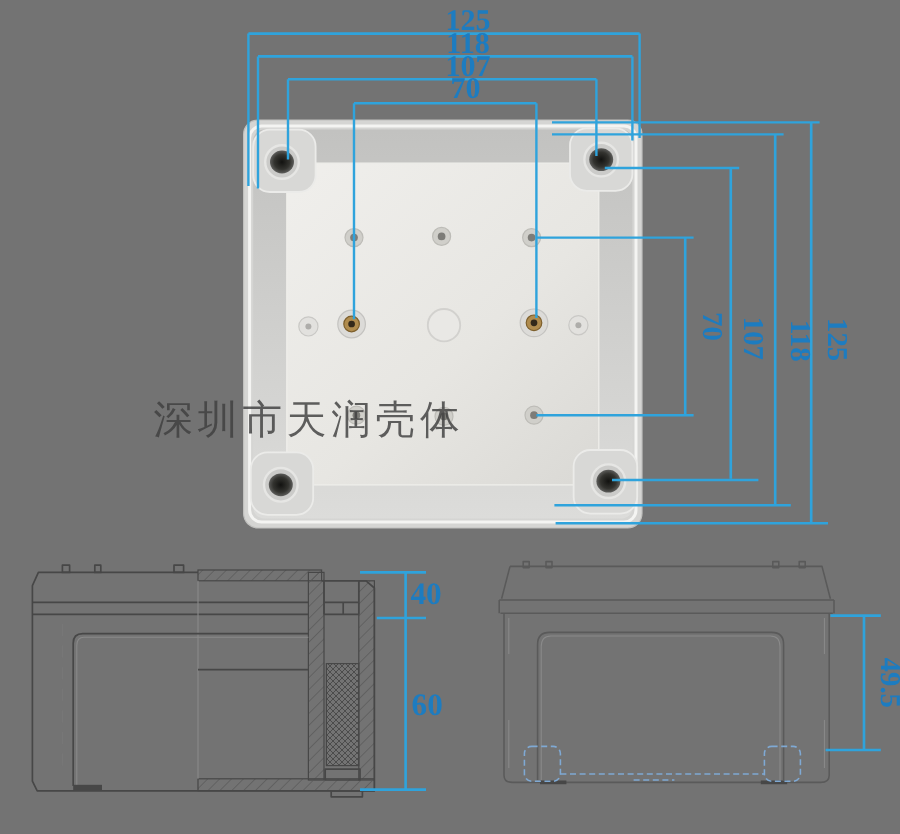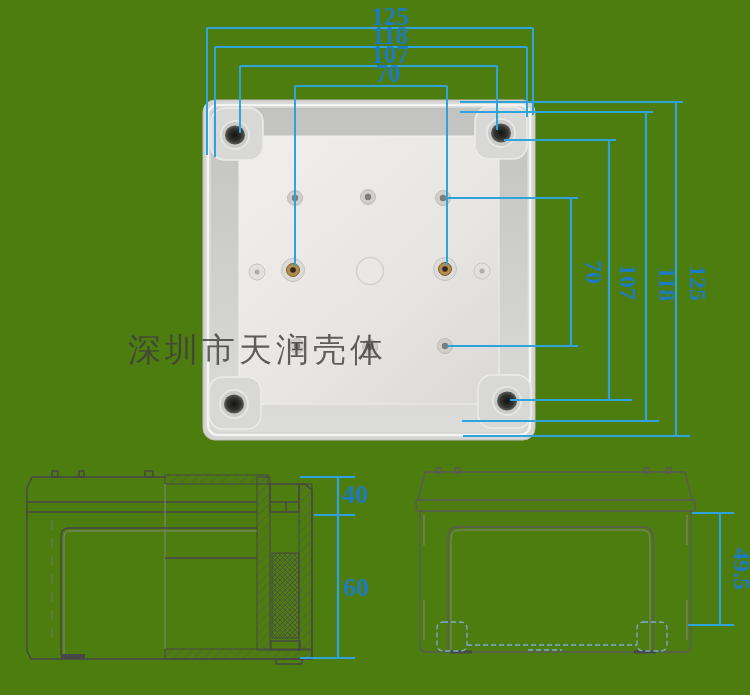--- a/index.html
+++ b/index.html
@@ -1,19 +1,19 @@
 <!DOCTYPE html>
 <html><head>
 <meta charset="utf-8">
 <style>
   html,body{margin:0;padding:0;background:#ffffff;}
   .canvas{
     position:relative;
     width:750px;height:695px;
-    background:#4d7c0f;
+    background:#737373;
     overflow:hidden;
     font-family:"Liberation Serif","DejaVu Serif",serif;
   }
   svg{display:block;}
   text{font-family:"Liberation Serif","DejaVu Serif",serif;}
   .dim-text{font-weight:bold;fill:#1d7cc0;}
   .dim-line{stroke:#2fa3dc;stroke-width:2.2;fill:none;stroke-linecap:butt;}
   .ext-line{stroke:#2fa3dc;stroke-width:2;fill:none;}
   .draw{stroke:#474747;stroke-width:1.4;fill:none;stroke-linejoin:round;}
   .draw-light{stroke:#8a8a8a;stroke-width:0.9;fill:none;}

